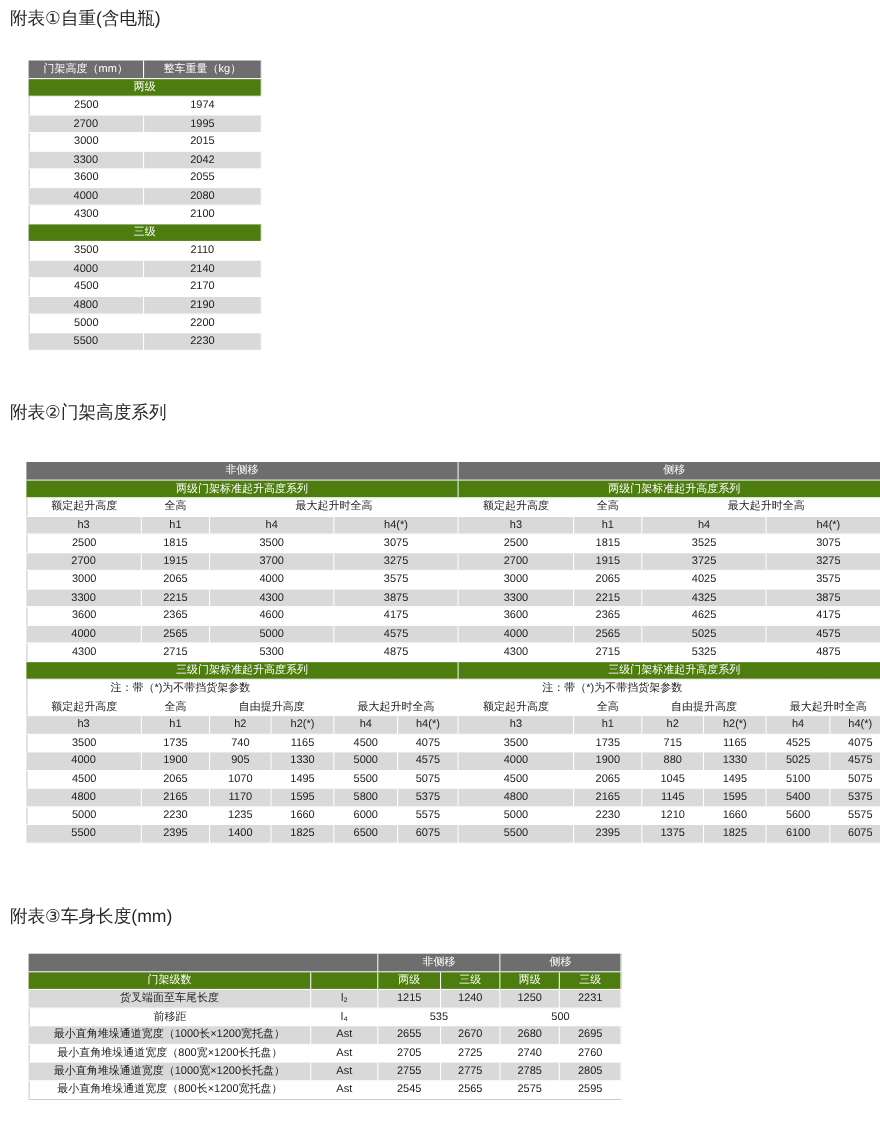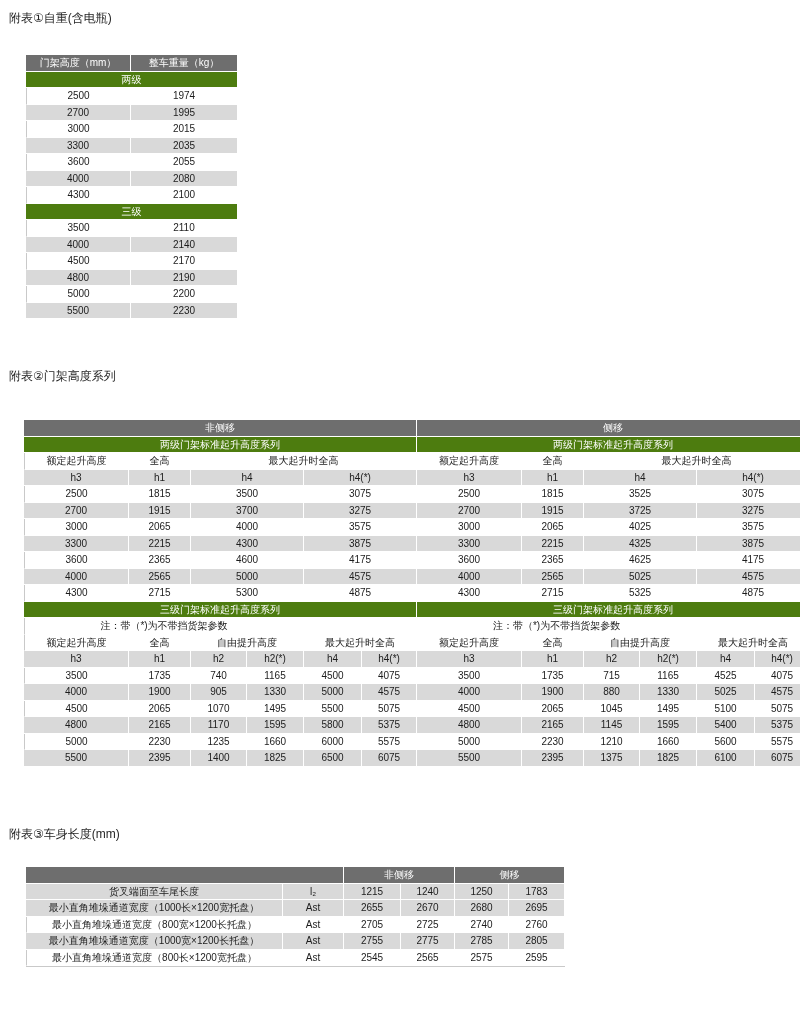--- a/index.html
+++ b/index.html
@@ -3,21 +3,21 @@
 <meta charset="utf-8">
 <style>
   html,body{margin:0;padding:0;}
   body{
     width:800px;height:1035px;background:#ffffff;
     font-family:"Liberation Sans","DejaVu Sans",sans-serif;
     position:relative;color:#1c1c1c;
   }
   .page{position:absolute;inset:0;}
   .title{
-    position:absolute;left:9px;font-size:12px;color:#262626;
+    position:absolute;left:9px;font-size:16px;color:#262626;
     line-height:14px;white-space:nowrap;
   }
   table.tbl{
     position:absolute;border-collapse:separate;border-spacing:0;
     table-layout:fixed;font-size:10px;text-align:center;margin-left:16px;
   }
   table.tbl td{
     height:15.5px;line-height:15.5px;padding:0;overflow:hidden;
     white-space:nowrap;vertical-align:middle;
     border-bottom:1px solid #ffffff;border-right:1px solid #ffffff;
@@ -55,21 +55,21 @@
         <tr>
           <td class="lgray">2700</td>
           <td class="lgray">1995</td>
         </tr>
         <tr>
           <td class="white">3000</td>
           <td class="white">2015</td>
         </tr>
         <tr>
           <td class="lgray">3300</td>
-          <td class="lgray">2035</td>
+          <td class="lgray">2042</td>
         </tr>
         <tr>
           <td class="white">3600</td>
           <td class="white">2055</td>
         </tr>
         <tr>
           <td class="lgray">4000</td>
           <td class="lgray">2080</td>
         </tr>
         <tr>
@@ -352,26 +352,40 @@
         <col style="width:54px">
         <col style="width:56px">
     </colgroup>
     <tbody id="t3-body">
         <tr>
           <td class="dark" colspan="2"></td>
           <td class="dark" colspan="2">非侧移</td>
           <td class="dark" colspan="2">侧移</td>
         </tr>
         <tr>
+          <td class="medium">门架级数</td>
+          <td class="medium"></td>
+          <td class="medium">两级</td>
+          <td class="medium">三级</td>
+          <td class="medium">两级</td>
+          <td class="medium">三级</td>
+        </tr>
+        <tr>
           <td class="lgray">货叉端面至车尾长度</td>
           <td class="lgray">l₂</td>
           <td class="lgray">1215</td>
           <td class="lgray">1240</td>
           <td class="lgray">1250</td>
-          <td class="lgray">1783</td>
+          <td class="lgray">2231</td>
+        </tr>
+        <tr>
+          <td class="white">前移距</td>
+          <td class="white">l₄</td>
+          <td class="white" colspan="2">535</td>
+          <td class="white" colspan="2">500</td>
         </tr>
         <tr>
           <td class="lgray">最小直角堆垛通道宽度（1000长×1200宽托盘）</td>
           <td class="lgray">Ast</td>
           <td class="lgray">2655</td>
           <td class="lgray">2670</td>
           <td class="lgray">2680</td>
           <td class="lgray">2695</td>
         </tr>
         <tr>

